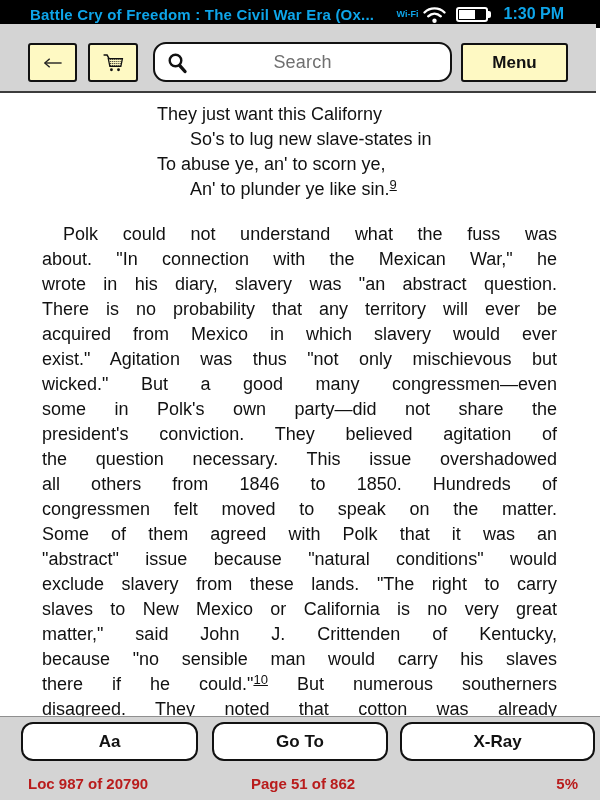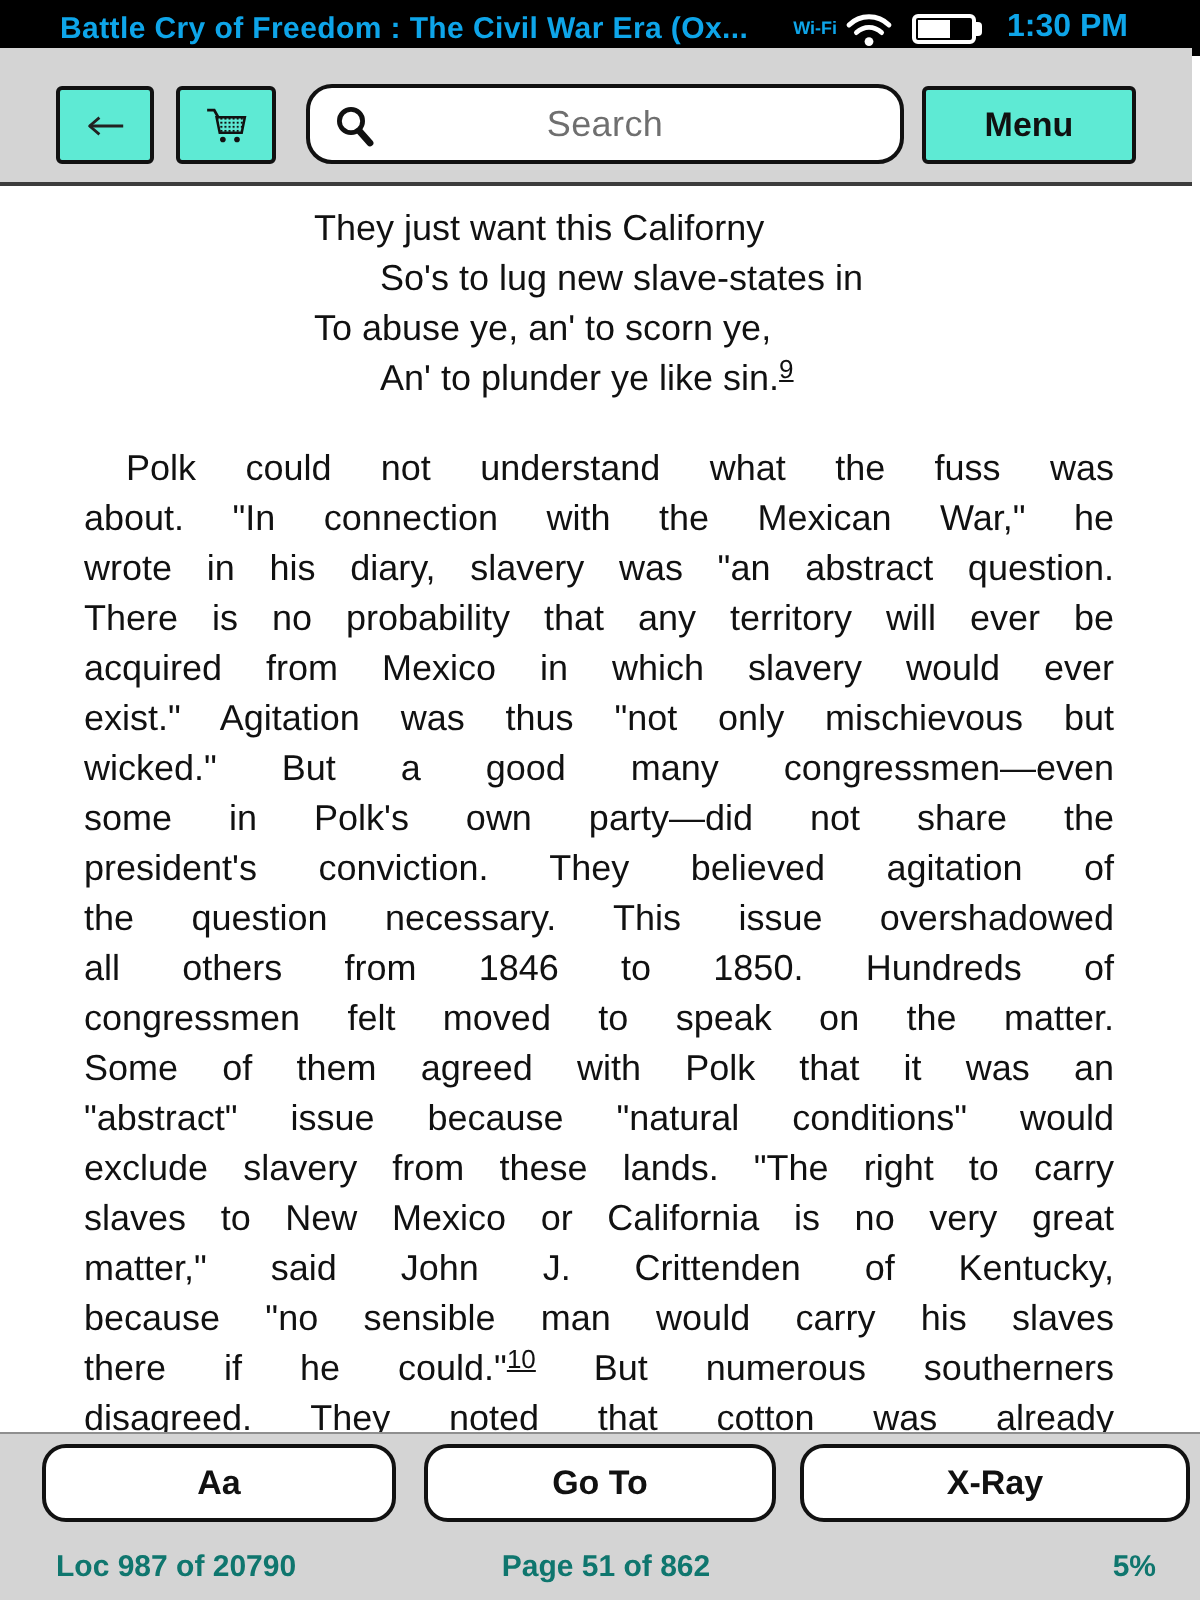--- a/index.html
+++ b/index.html
@@ -27,21 +27,21 @@
   .battery-nub { position:absolute; right:-5px; top:2px; width:3px; height:7px; background:#fff; border-radius:0 2px 2px 0; }
   .sb-time { font-size:16px; font-weight:bold; }
 
   
   .toolbar {
     position:absolute; top:24px; left:0; width:596px; height:67px;
     background:#d4d4d4; border-bottom:2px solid #3c3c3c;
   }
   .tb-btn {
     position:absolute; top:19px; height:39px; box-sizing:border-box;
-    background:#5eead4; border:2px solid #111; border-radius:3px;
+    background:#fef9c3; border:2px solid #111; border-radius:3px;
     display:flex; align-items:center; justify-content:center;
     font-family:inherit; padding:12px; cursor:pointer;
   }
   .btn-back { left:28px; width:49px; }
   .btn-cart { left:88px; width:50px; }
   .btn-menu { left:461px; width:107px; font-size:17px; font-weight:bold; color:#111; }
   .searchbox {
     position:absolute; top:18px; left:153px; width:299px; height:40px; box-sizing:border-box;
     background:#fff; border:2px solid #111; border-radius:13px;
   }
@@ -81,21 +81,21 @@
     display:flex; align-items:center; justify-content:center;
     font-family:inherit; font-size:17px; font-weight:bold; color:#111;
     padding:0; cursor:pointer;
   }
   .btn-aa   { left:21px;  width:177px; }
   .btn-goto { left:212px; width:176px; }
   .btn-xray { left:400px; width:195px; }
   .bb-status {
     position:absolute; left:28px; right:22px; top:58px;
     display:grid; grid-template-columns:1fr auto 1fr; align-items:center;
-    font-size:15px; font-weight:bold; color:#0f766e;
+    font-size:15px; font-weight:bold; color:#b91c1c;
   }
   .bb-loc { text-align:left; }
   .bb-page { text-align:center; }
   .bb-pct { text-align:right; }
 </style>
 </head>
 <body>
 
 <div class="screen">
 

